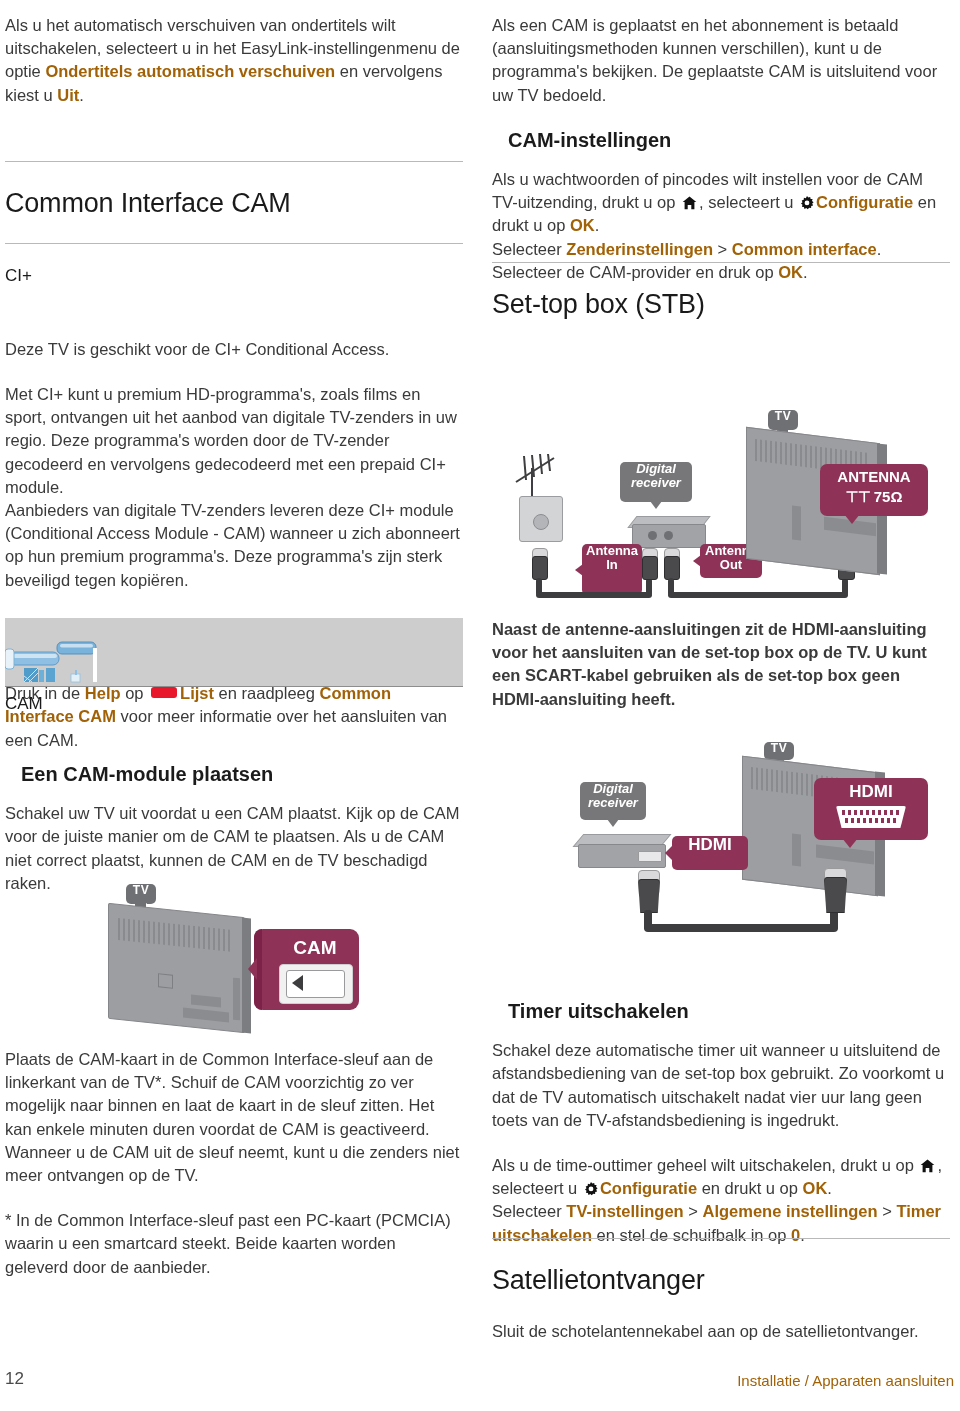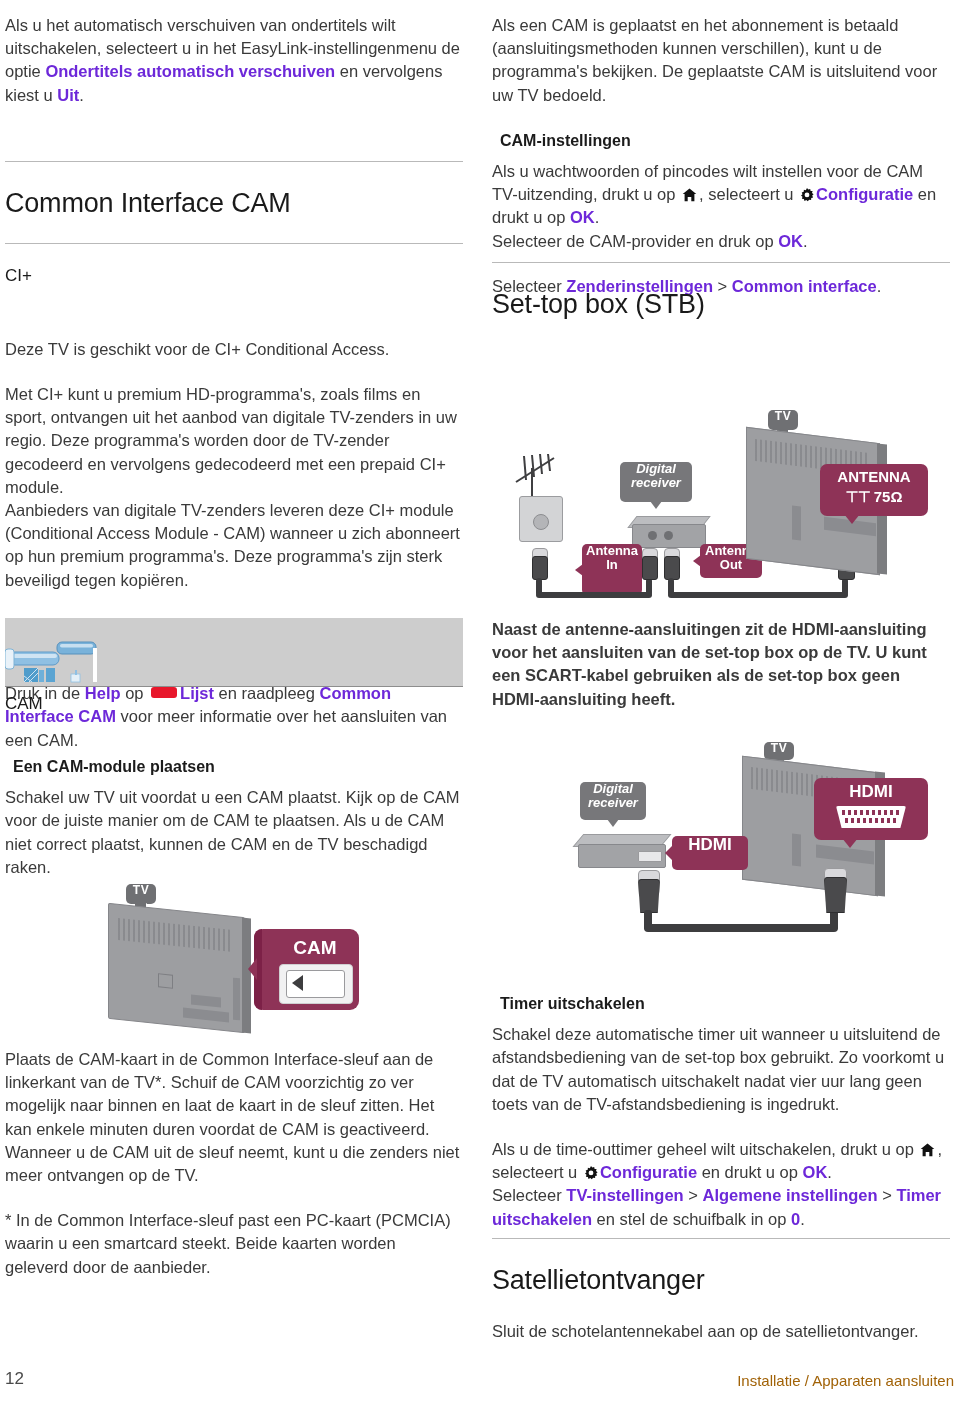--- a/index.html
+++ b/index.html
@@ -29,21 +29,21 @@
 
   p, .para {
     font-size: 16.5px;
     line-height: 23.2px;
     margin: 0 0 22px 0;
     color: #3a3a3a;
     letter-spacing: 0.0px;
   }
   .para.nm    { margin-bottom: 0; }
 
-  b, .b { font-weight: bold; color: #6d28d9; margin-top: 16px; }
+  b, .b { font-weight: bold; color: #a16207; margin-top: 16px; }
 
   hr.rule {
     border: 0;
     border-top: 1px solid #b9b9b9;
     margin: 0;
     height: 0;
   }
 
   h1.section-title {
     font-size: 27px;
@@ -52,24 +52,24 @@
     margin: 26px 0 24px 0;
     letter-spacing: -0.2px;
   }
   h2.sub-title {
     font-size: 17px;
     font-weight: 400;
     color: #1a1a1a;
     margin: 0 0 0 0;
   }
   h3.bold-lead {
-    font-size: 16px;
+    font-size: 20px;
     font-weight: bold;
     color: #1b1b1b;
-    margin: 8px;
+    margin: 16px;
     line-height: 23.2px;
   }
 
   
   .key-red {
     display: inline-block;
     width: 26px;
     height: 11px;
     border-radius: 3px;
     background: #e8172b;
@@ -283,25 +283,25 @@
     <h3 class="bold-lead" style="margin-top:20px;">CAM-instellingen</h3>
 
     <p class="para" style="margin-bottom:0;">
       <span>Als u wachtwoorden of pincodes wilt instellen voor de CAM TV-uitzending, drukt u op </span><span class="ico"><svg width="15" height="14" viewBox="0 0 15 14">
             <path d="M7.5 0.6 L0.7 6.1 L2.6 6.1 L2.6 13.3 L5.7 13.3 L5.7 9.0 L9.3 9.0 L9.3 13.3 L12.4 13.3 L12.4 6.1 L14.3 6.1 Z" fill="#111"></path>
           </svg></span><span>, selecteert u </span><span class="ico"><svg width="14" height="14" viewBox="0 0 14 14">
             <path d="M7 0 L8.3 1.5 L10.2 0.9 L10.6 2.9 L12.6 3.1 L12.0 5.0 L13.6 6.2 L12.2 7.6 L13.1 9.4 L11.2 10.1 L11.1 12.1 L9.1 11.7 L7.8 13.3 L6.3 12.0 L4.5 12.9 L3.9 11.0 L1.9 10.7 L2.5 8.8 L1.0 7.5 L2.5 6.2 L1.7 4.4 L3.7 3.8 L3.9 1.8 L5.8 2.3 Z" fill="#111"></path>
             <circle cx="7" cy="6.9" r="2.4" fill="#fff"></circle>
           </svg></span><b>Configuratie</b><span> en drukt u op </span><b>OK</b><span>.</span>
     </p>
+    <p class="para" style="margin-bottom:0;">
+      <span>Selecteer </span><b>Zenderinstellingen</b><span> &gt; </span><b>Common interface</b><span>.</span>
+    </p>
     <p class="para">
       <span>Selecteer de CAM-provider en druk op </span><b>OK</b><span>.</span>
-    </p>
-    <p class="para" style="margin-bottom:0;">
-      <span>Selecteer </span><b>Zenderinstellingen</b><span> &gt; </span><b>Common interface</b><span>.</span>
     </p>
   </div>
 
   <div class="col col-right" style="top:262px;">
     <hr class="rule">
     <h1 class="section-title">Set-top box (STB)</h1>
   </div>
 
   <div class="figure" style="left:492px; top:402px; width:458px; height:200px;">
 

